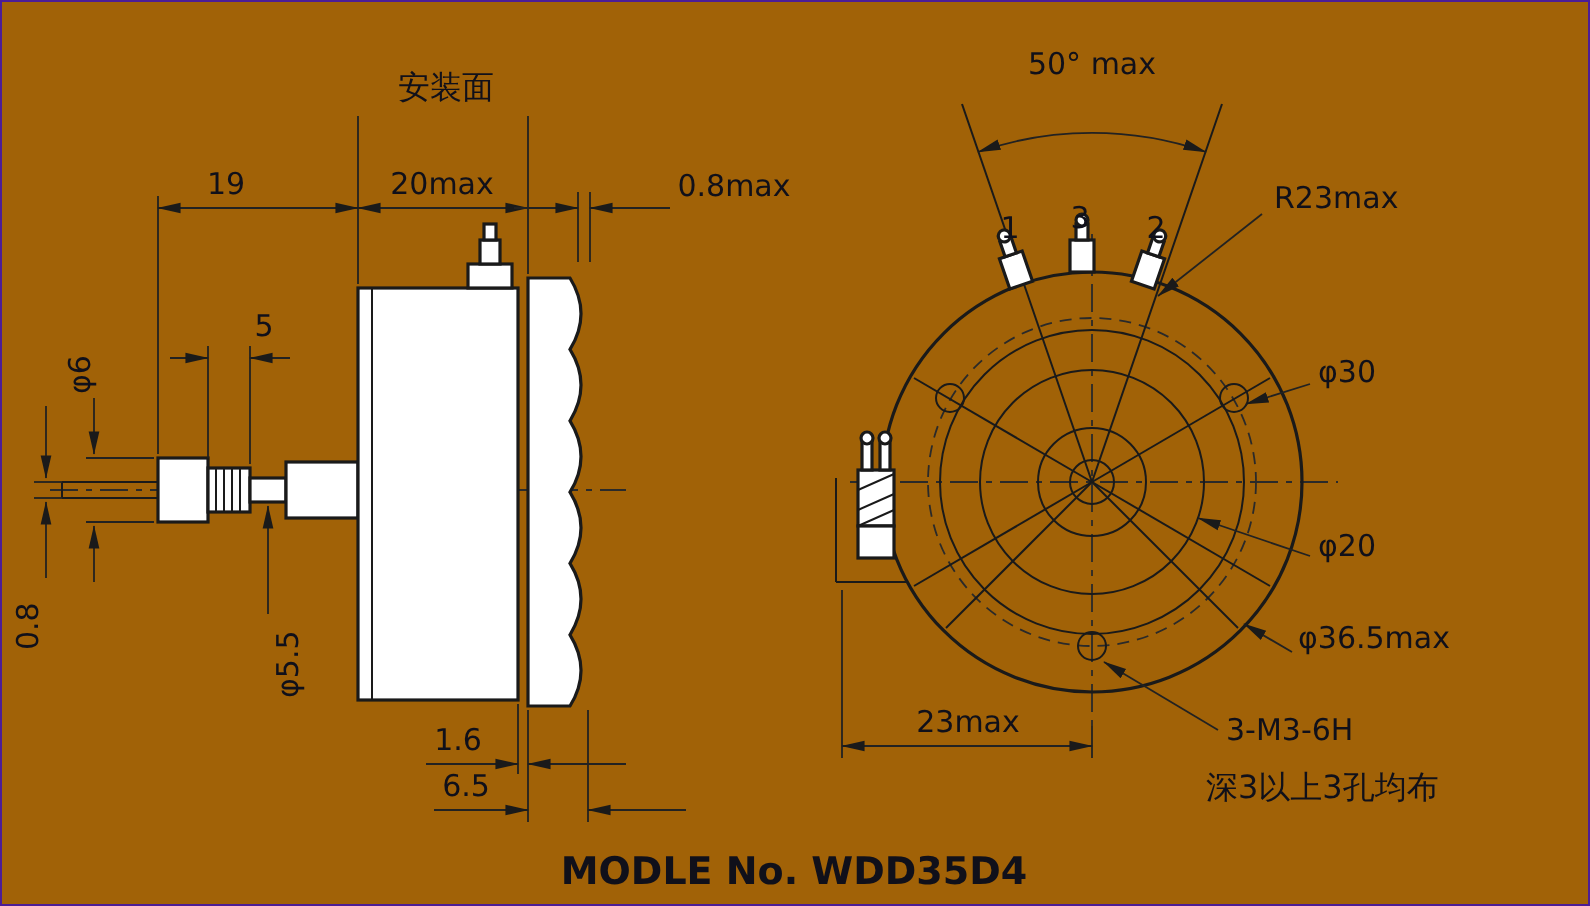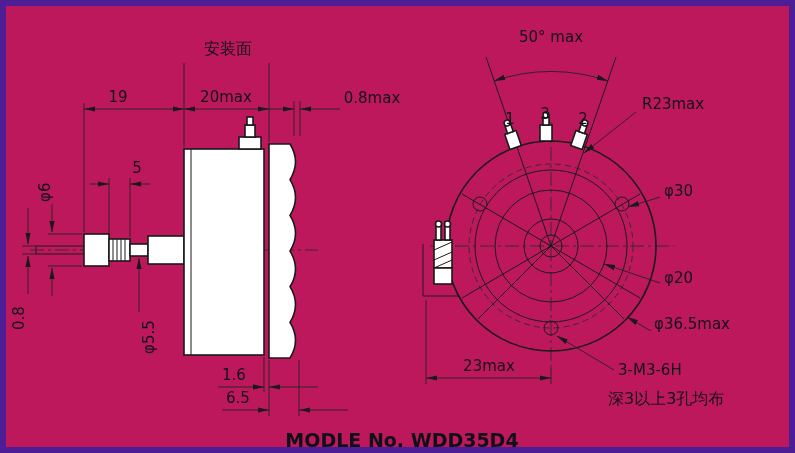--- a/index.html
+++ b/index.html
@@ -1,18 +1,18 @@
 <!DOCTYPE html>
 <html><head>
 <meta charset="utf-8">
 <style>
   html,body{margin:0;padding:0;background:#f6f6f6;}
   .sheet{
-    position:relative;width:795px;height:453px;background:#be185d;
-    border:6px solid #4c1d95;box-sizing:border-box;overflow:hidden;
+    position:relative;width:795px;height:453px;background:#a16207;
+    border:1px solid #4c1d95;box-sizing:border-box;overflow:hidden;
     font-family:"DejaVu Sans","Liberation Sans",sans-serif;
   }
   svg{position:absolute;inset:0;}
   svg text{fill:#10101a;font-family:"DejaVu Sans","Liberation Sans",sans-serif;}
   .o{stroke:#1a1a1a;stroke-width:1.6;fill:none;}
   .of{stroke:#1a1a1a;stroke-width:1.6;fill:#ffffff;}
   .t{stroke:#1a1a1a;stroke-width:1;fill:none;}
   .d{stroke:#222222;stroke-width:0.9;fill:none;}
   .cl{stroke:#2a2a2a;stroke-width:0.9;fill:none;stroke-dasharray:14 4 3 4;}
   .dash{stroke:#2a2a2a;stroke-width:0.9;fill:none;stroke-dasharray:6 4;}

